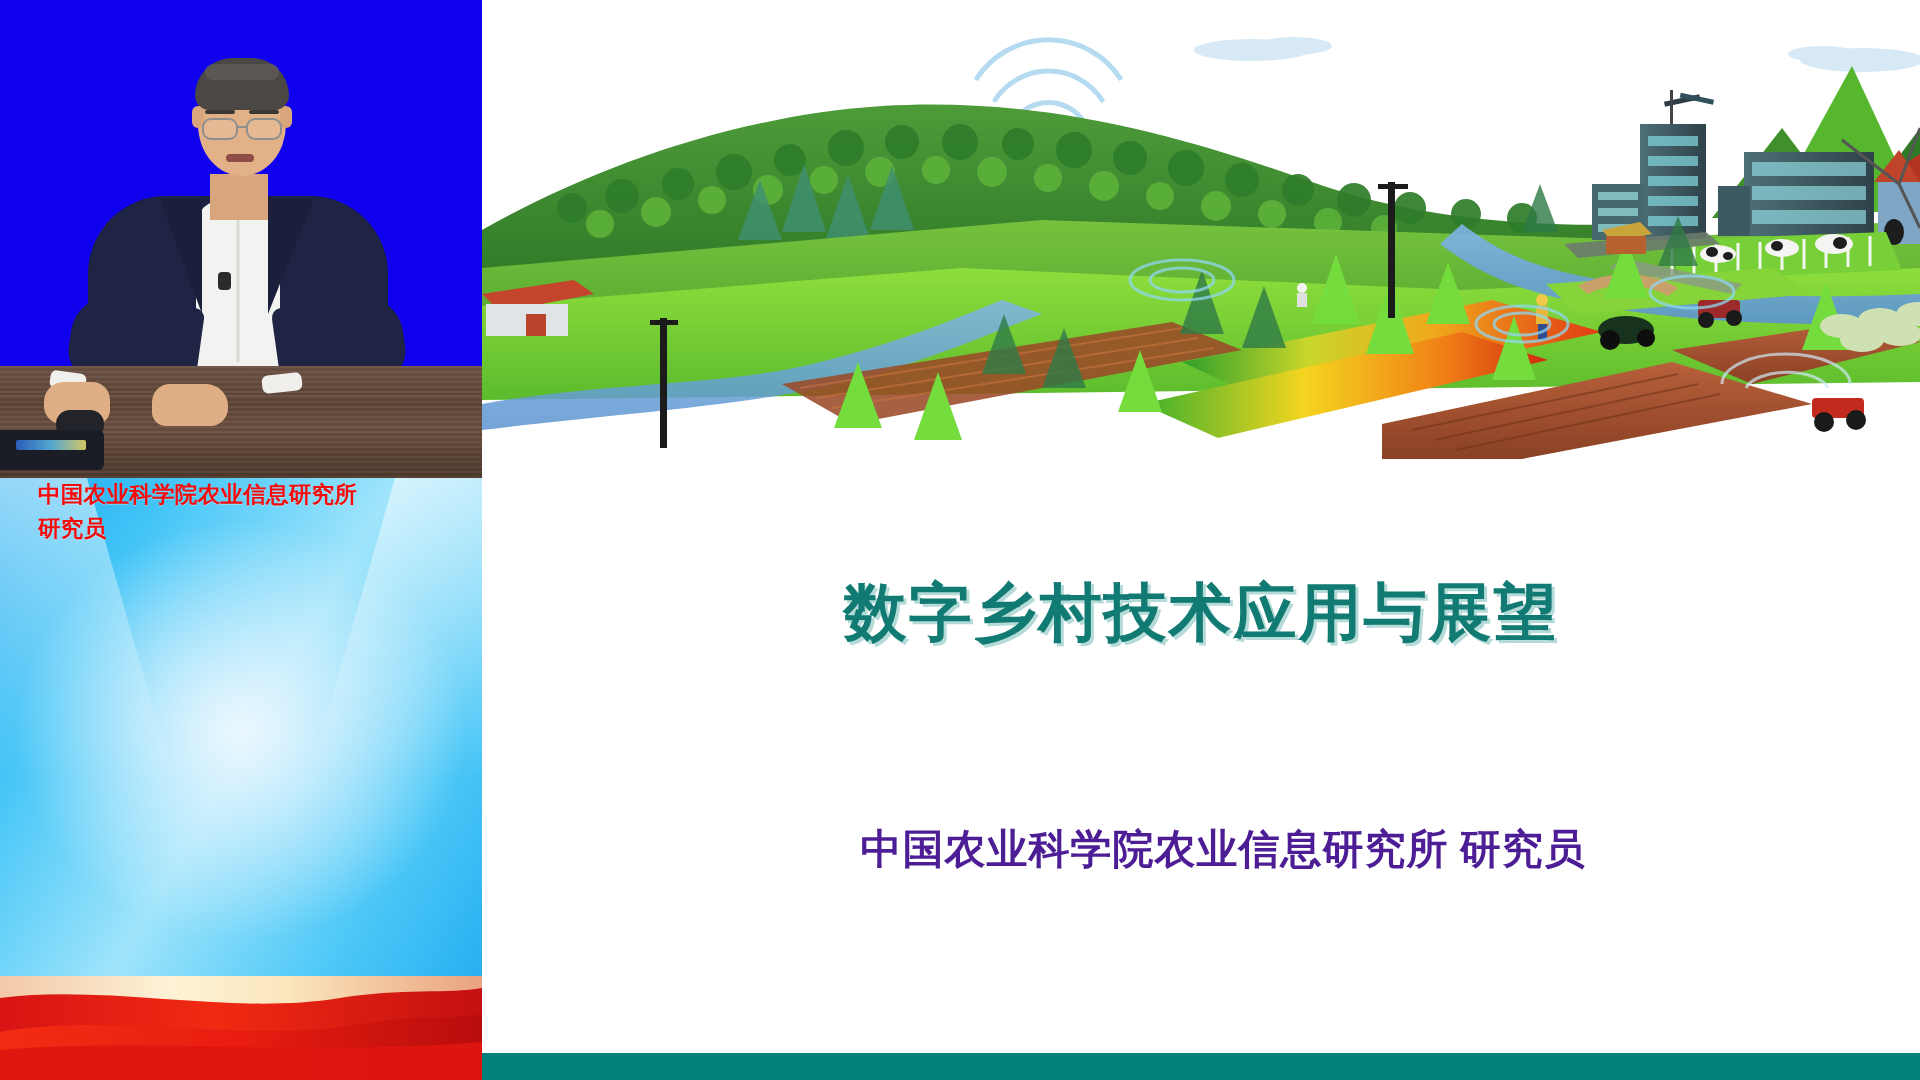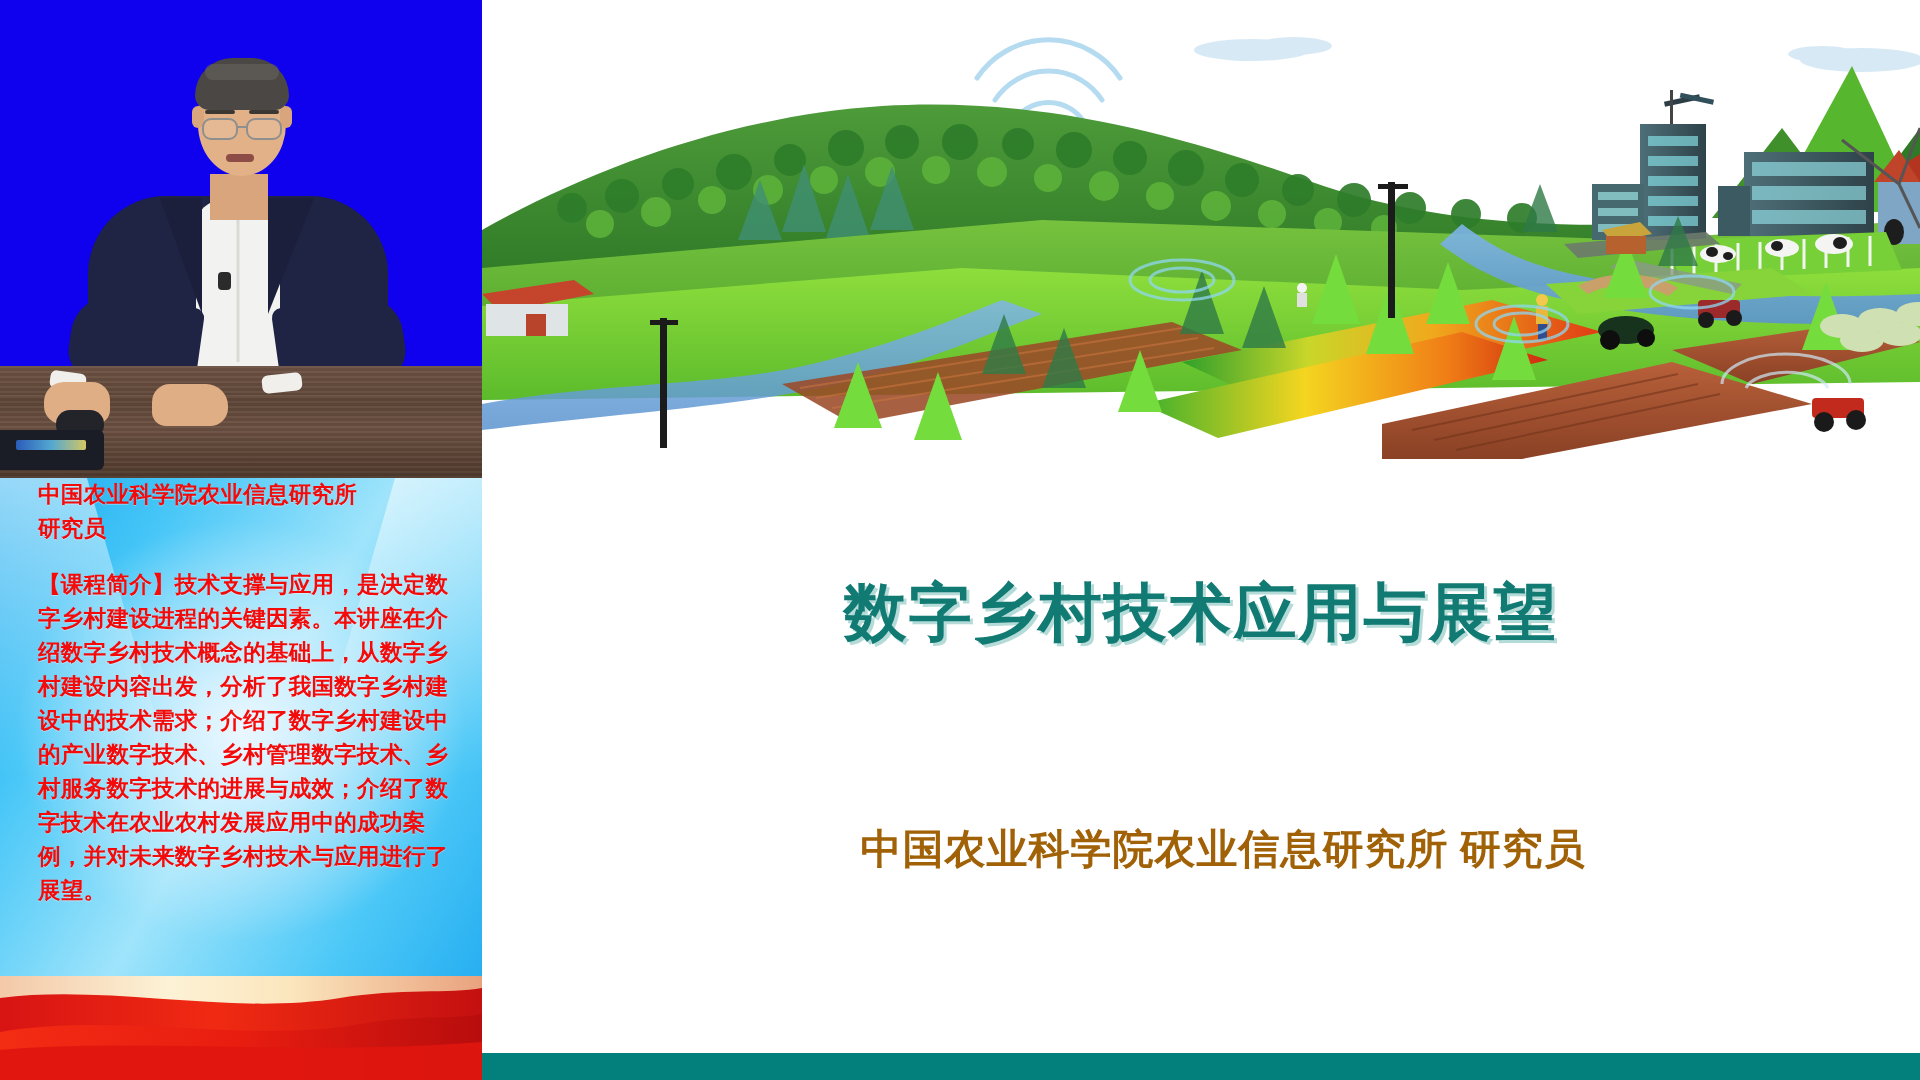--- a/index.html
+++ b/index.html
@@ -101,21 +101,21 @@
 
   .slide-title { position:absolute; left:0; top:538px; width:1438px;
     text-align:center; font-family:"Liberation Serif", serif; font-weight:bold;
     font-size:63px; letter-spacing:2px; color:#107a73;
     text-shadow:3px 3px 0 rgba(120,190,185,0.55); }
 
   .byline { position:absolute; left:0; top:730px; width:1438px; text-align:center; }
   .byline .l1 { font-family:"Liberation Serif", serif; font-weight:bold;
     font-size:41px; color:#0a0a0a; letter-spacing:1px; }
   .byline .l2 { font-family:"Liberation Serif", serif; font-weight:bold;
-    font-size:41px; color:#a16207; letter-spacing:1px; margin-top:60px;padding-left:44px; }
+    font-size:41px; color:#4c1d95; letter-spacing:1px; margin-top:60px;padding-left:44px; }
   .byline .l3 { font-family:"Liberation Serif", serif; font-weight:bold;
     font-size:38px; color:#0a0a0a; letter-spacing:1px; margin-top:40px; }
 
   .bottom-bar { position:absolute; left:482px; top:1053px; width:1438px; height:27px;
     background:#03807b; }
 </style>
 </head>
 <body>
 
 <div class="stage">
@@ -154,21 +154,20 @@
     </div>
 
     <div class="info-panel">
       <div class="ip-ray r1"></div>
       <div class="ip-ray r2"></div>
 
       <div class="ip-text">
         <div class="ip-p" style="white-space:pre-line;">【主讲人简介】许世卫
 中国农业科学院农业信息研究所
 研究员</div>
-        <div class="ip-p second">【课程简介】技术支撑与应用，是决定数字乡村建设进程的关键因素。本讲座在介绍数字乡村技术概念的基础上，从数字乡村建设内容出发，分析了我国数字乡村建设中的技术需求；介绍了数字乡村建设中的产业数字技术、乡村管理数字技术、乡村服务数字技术的进展与成效；介绍了数字技术在农业农村发展应用中的成功案例，并对未来数字乡村技术与应用进行了展望。</div>
       </div>
 
       <div class="ribbon">
         <svg viewBox="0 0 482 104" preserveAspectRatio="none" aria-hidden="true">
           <defs>
             <linearGradient id="cream" x1="0" y1="0" x2="1" y2="0">
               <stop offset="0" stop-color="#f3c9a8"></stop>
               <stop offset="0.35" stop-color="#fdf2d6"></stop>
               <stop offset="0.6" stop-color="#fbe6bd"></stop>
               <stop offset="1" stop-color="#e9a27e"></stop>

